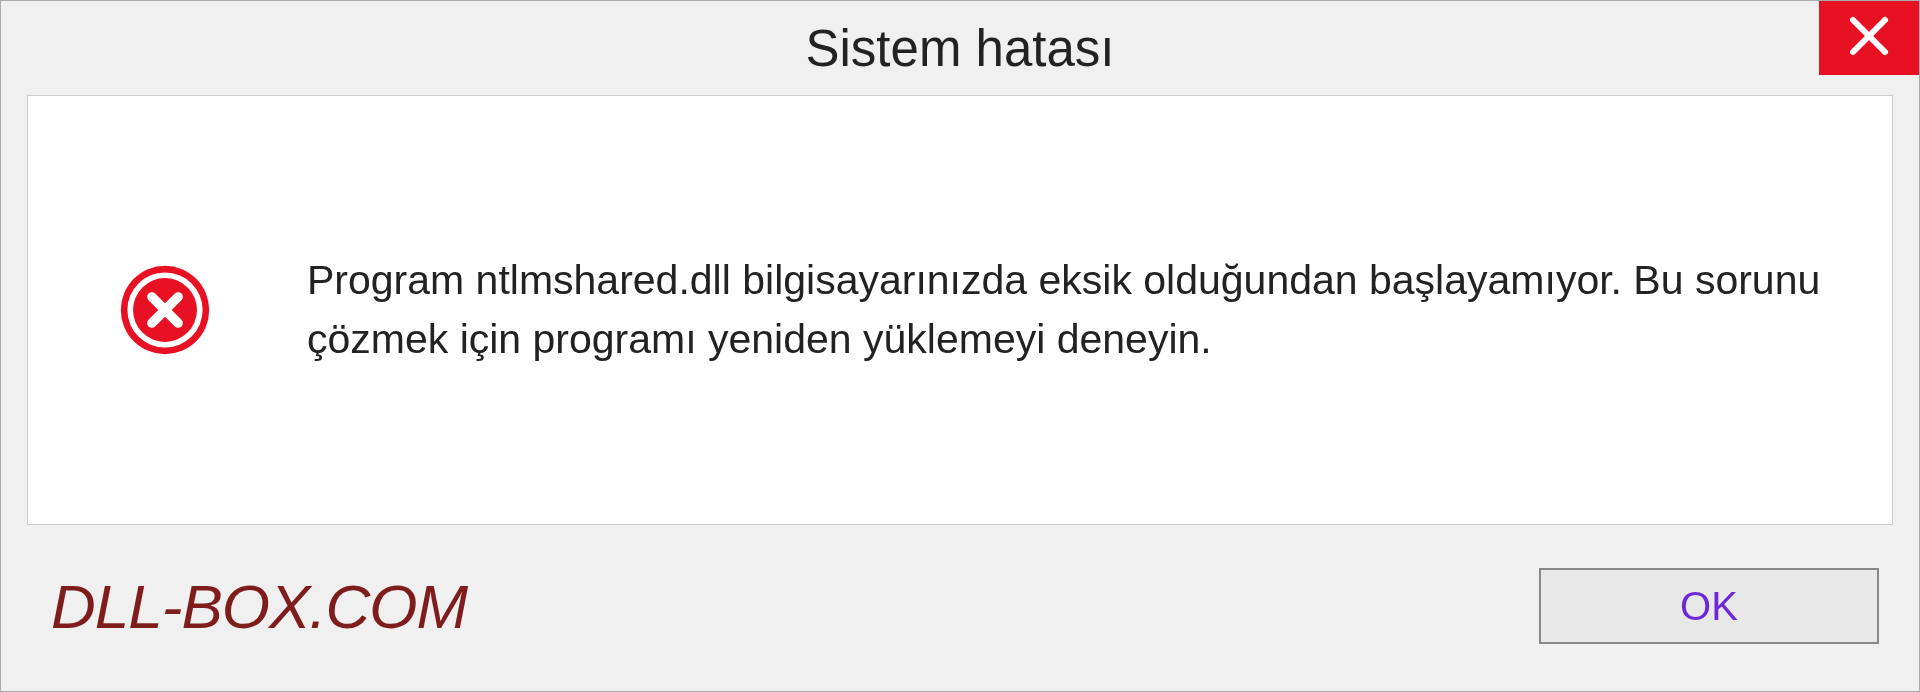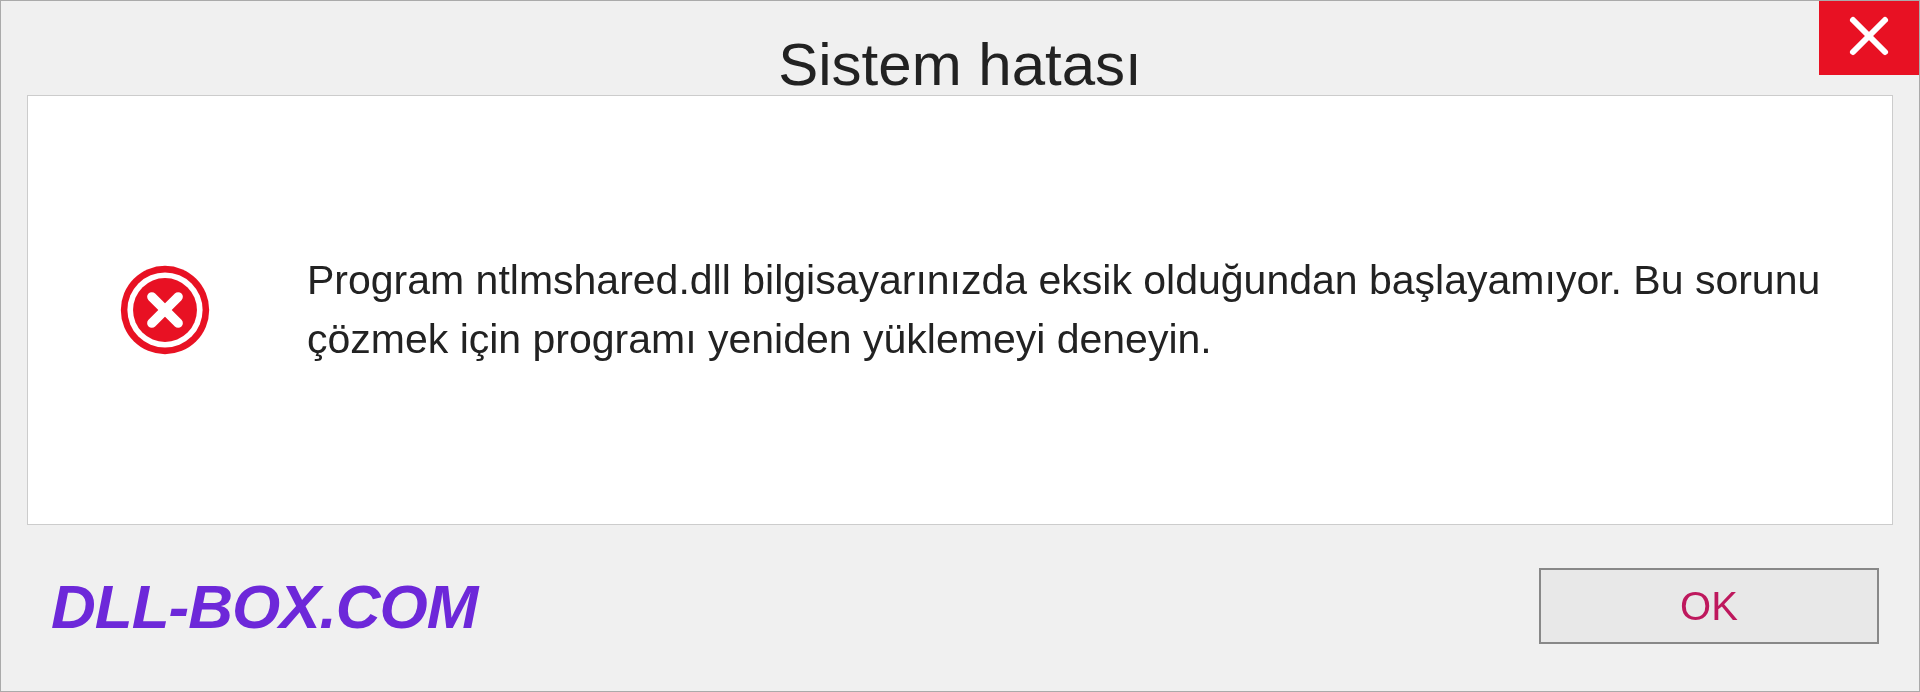--- a/index.html
+++ b/index.html
@@ -23,25 +23,25 @@
       flex-direction: column;
     }
     .titlebar {
       height: 94px;
       display: flex;
       align-items: flex-start;
       justify-content: space-between;
       position: relative;
     }
     .title-text {
-      font-size: 60px;
+      font-size: 51px;
       font-weight: 400;
       color: #222222;
       margin: 0 auto;
-      padding-top: 29px;
+      padding-top: 18px;
       flex: 1;
       text-align: center;
     }
     .close-btn {
       width: 100px;
       height: 74px;
       background: #e81123;
       display: flex;
       align-items: center;
       justify-content: center;
@@ -83,32 +83,32 @@
     .footer {
       height: 140px;
       display: flex;
       align-items: center;
       justify-content: space-between;
       padding: 0 40px 30px 50px;
     }
     .watermark {
       font-family: Arial, sans-serif;
       font-size: 62px;
-      font-weight: 700;
+      font-weight: 400;
       font-style: italic;
-      color: #6d28d9;
+      color: #7f1d1d;
       letter-spacing: -1px;
     }
     .ok-button {
       width: 340px;
       height: 76px;
       background: #e8e8e8;
       border: 2px solid #888888;
       font-size: 40px;
-      color: #be185d;
+      color: #6d28d9;
       cursor: pointer;
       display: flex;
       align-items: center;
       justify-content: center;
       font-family: inherit;
     }
   </style>
 </head>
 <body>
 

